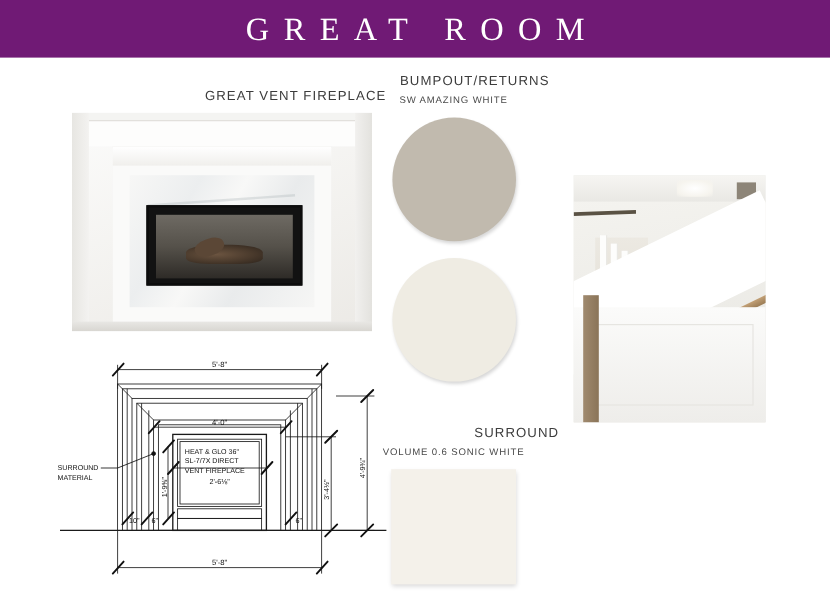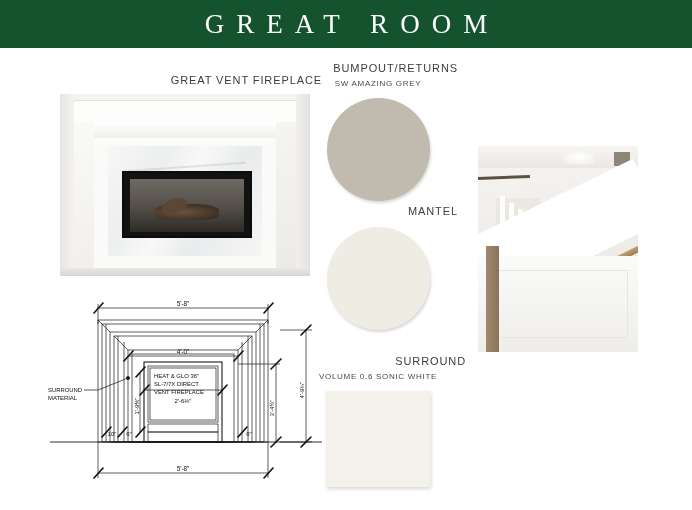--- a/index.html
+++ b/index.html
@@ -147,21 +147,21 @@
   .spindle    { position:absolute; bottom:0; width:5px; background:#fdfdfc;
                 box-shadow: 1px 0 0 #e9e8e4; }
   .st-light   { position:absolute; left:86px; top:4px; width:30px; height:14px;
                 background: radial-gradient(ellipse at center,#ffffff 0%,#f6f4ee 70%,rgba(255,255,255,0) 100%); }
   .st-sconce  { position:absolute; right:8px; top:6px; width:16px; height:14px;
                 background:#8f8madd; background:#8d8578; }
 </style>
 </head>
 <body style="background: rgb(255, 255, 255);">
 
-<div class="header-bar" style="background: #14532d;">
+<div class="header-bar" style="background: #701a75;">
   <div class="header-title" style="color: rgb(255, 255, 255);">GREAT ROOM</div>
 </div>
 
 <div id="fireplace-block">
   <div class="caption" id="fireplace-caption">GREAT VENT FIREPLACE</div>
 
   <div class="photo-fireplace">
     <div class="fp-outer"></div>
     <div class="fp-top-shelf"></div>
     <div class="fp-inner-frame"></div>
@@ -273,26 +273,25 @@
     <g stroke="#111" stroke-width="0.7" fill="#111">
       <line x1="44" y1="100" x2="58" y2="100"></line>
       <line x1="58" y1="100" x2="88" y2="88"></line>
       <circle cx="88" cy="88" r="1.6"></circle>
     </g>
   </svg>
 </div>
 
 <div id="bumpout-block">
   <div class="caption">BUMPOUT/RETURNS</div>
-  <div class="subcaption sub-gap">SW AMAZING GREY</div>
+  <div class="subcaption sub-gap">SW AMAZING WHITE</div>
   <div class="swatch-circle" style="background: rgb(193, 186, 174);"></div>
 </div>
 
 <div id="mantel-block">
-  <div class="caption">MANTEL</div>
   <div class="swatch-circle" style="background: rgb(239, 236, 227);"></div>
 </div>
 
 <div id="surround-block">
   <div class="caption">SURROUND</div>
   <div class="subcaption sub-gap">VOLUME 0.6 SONIC WHITE</div>
   <div class="swatch-square" style="background: rgb(244, 241, 234);"></div>
 </div>
 
 <div id="railing-block">

